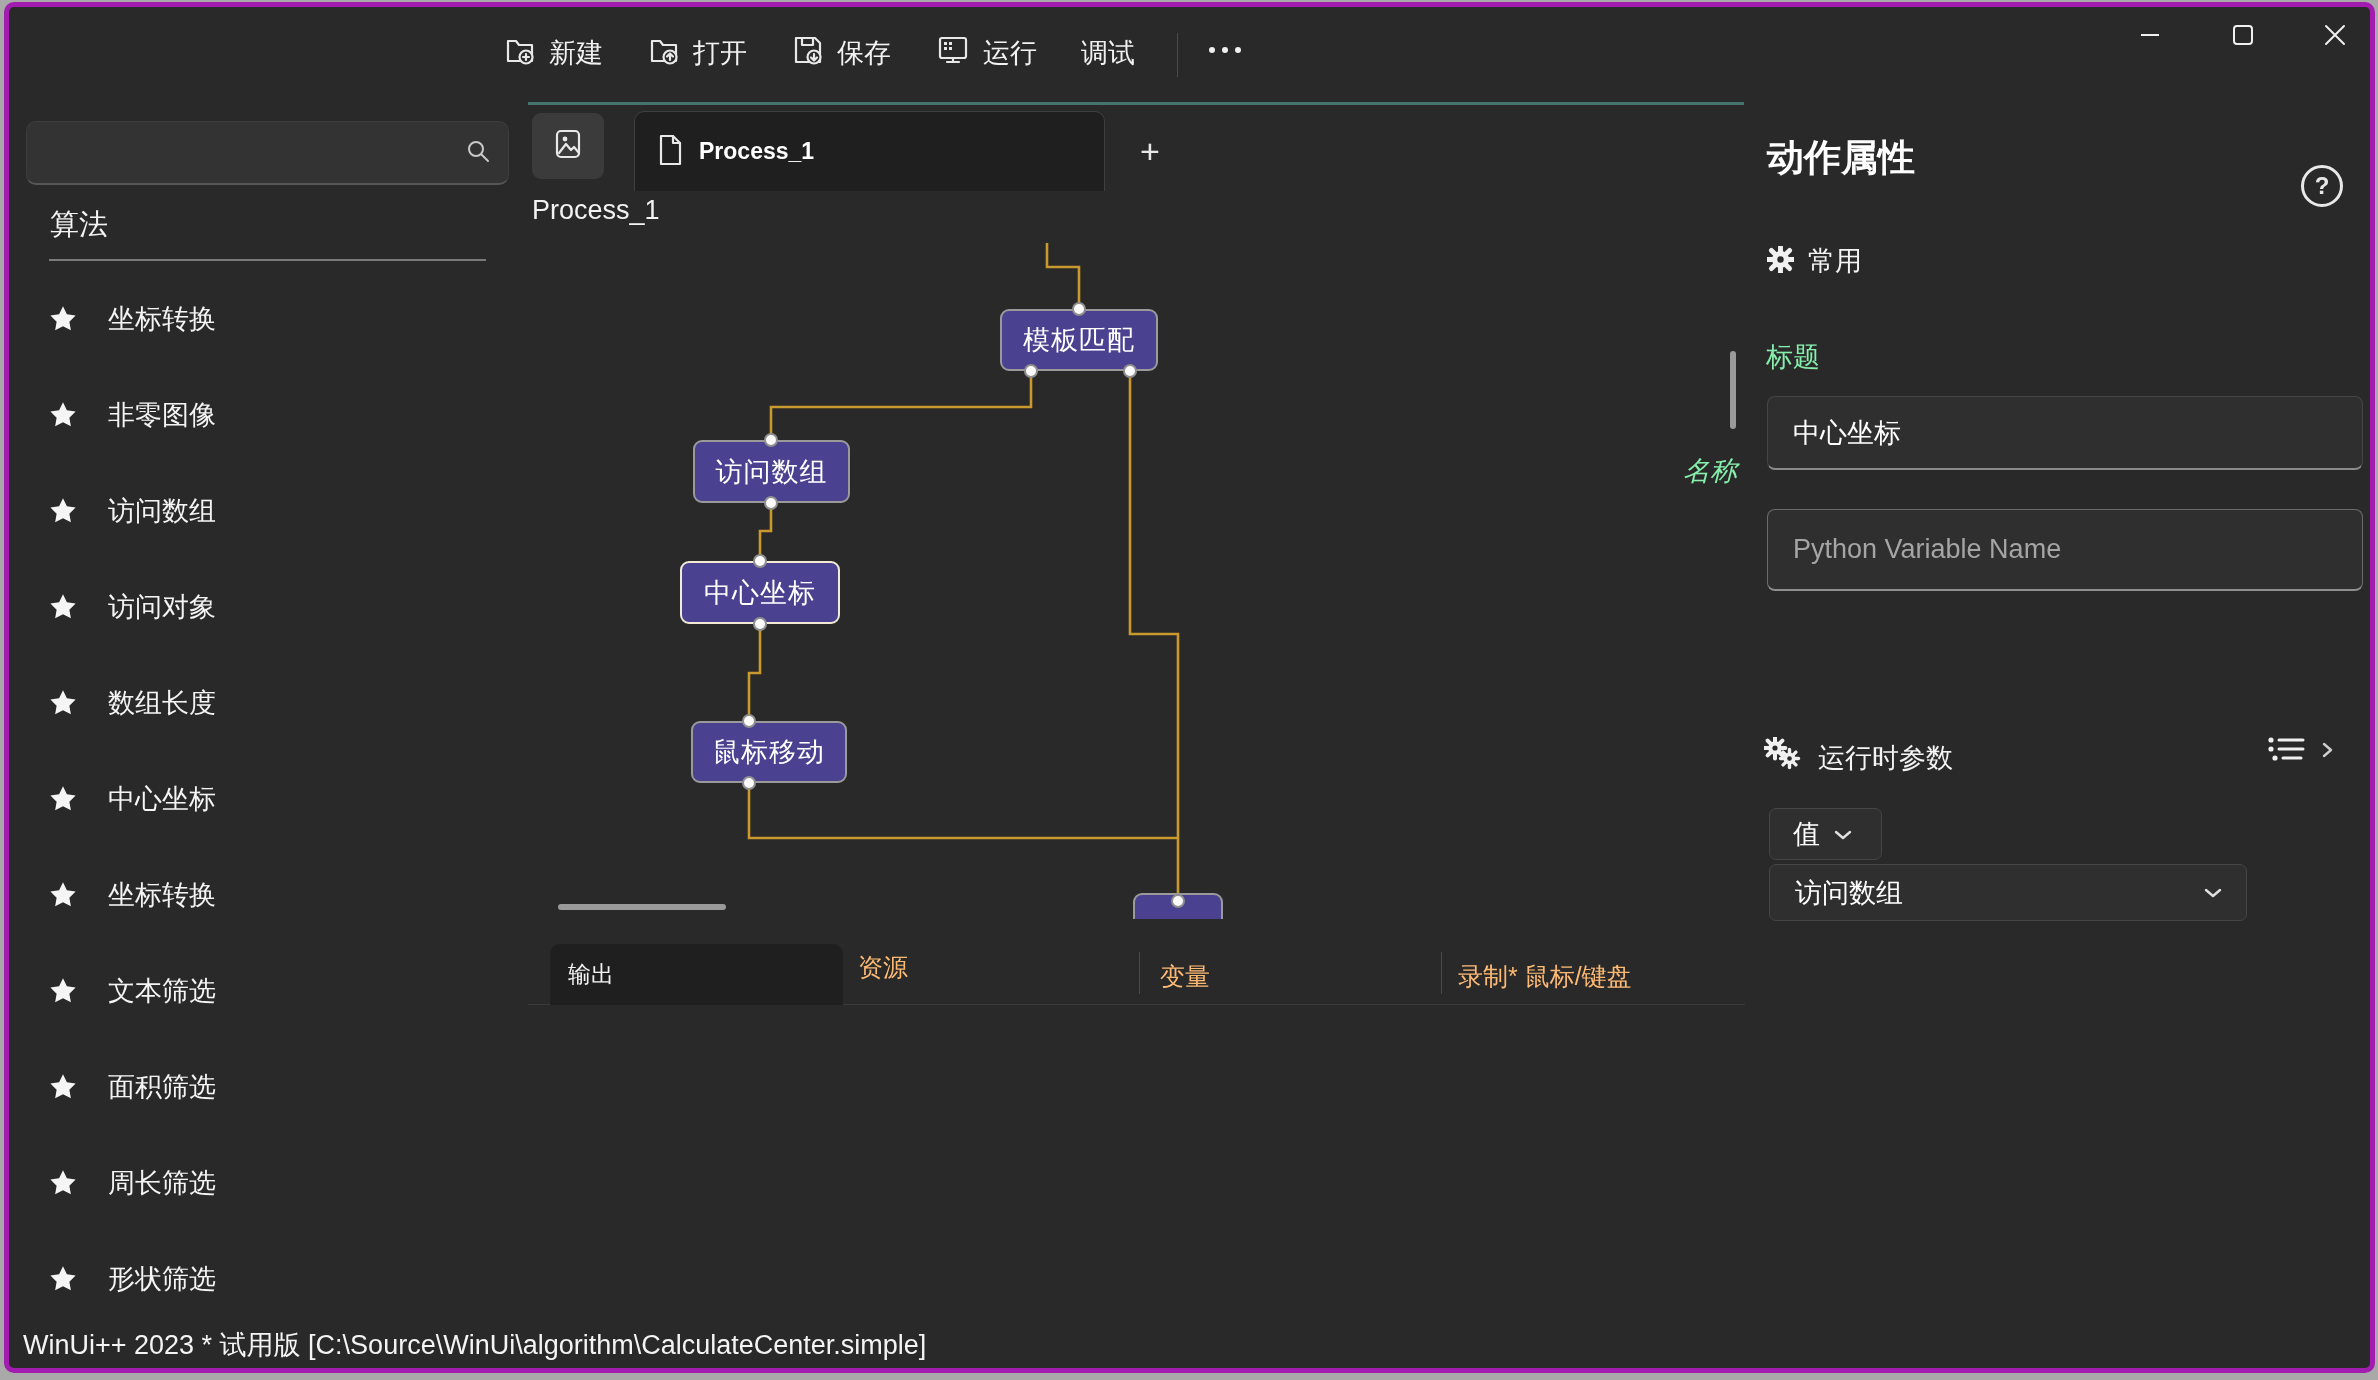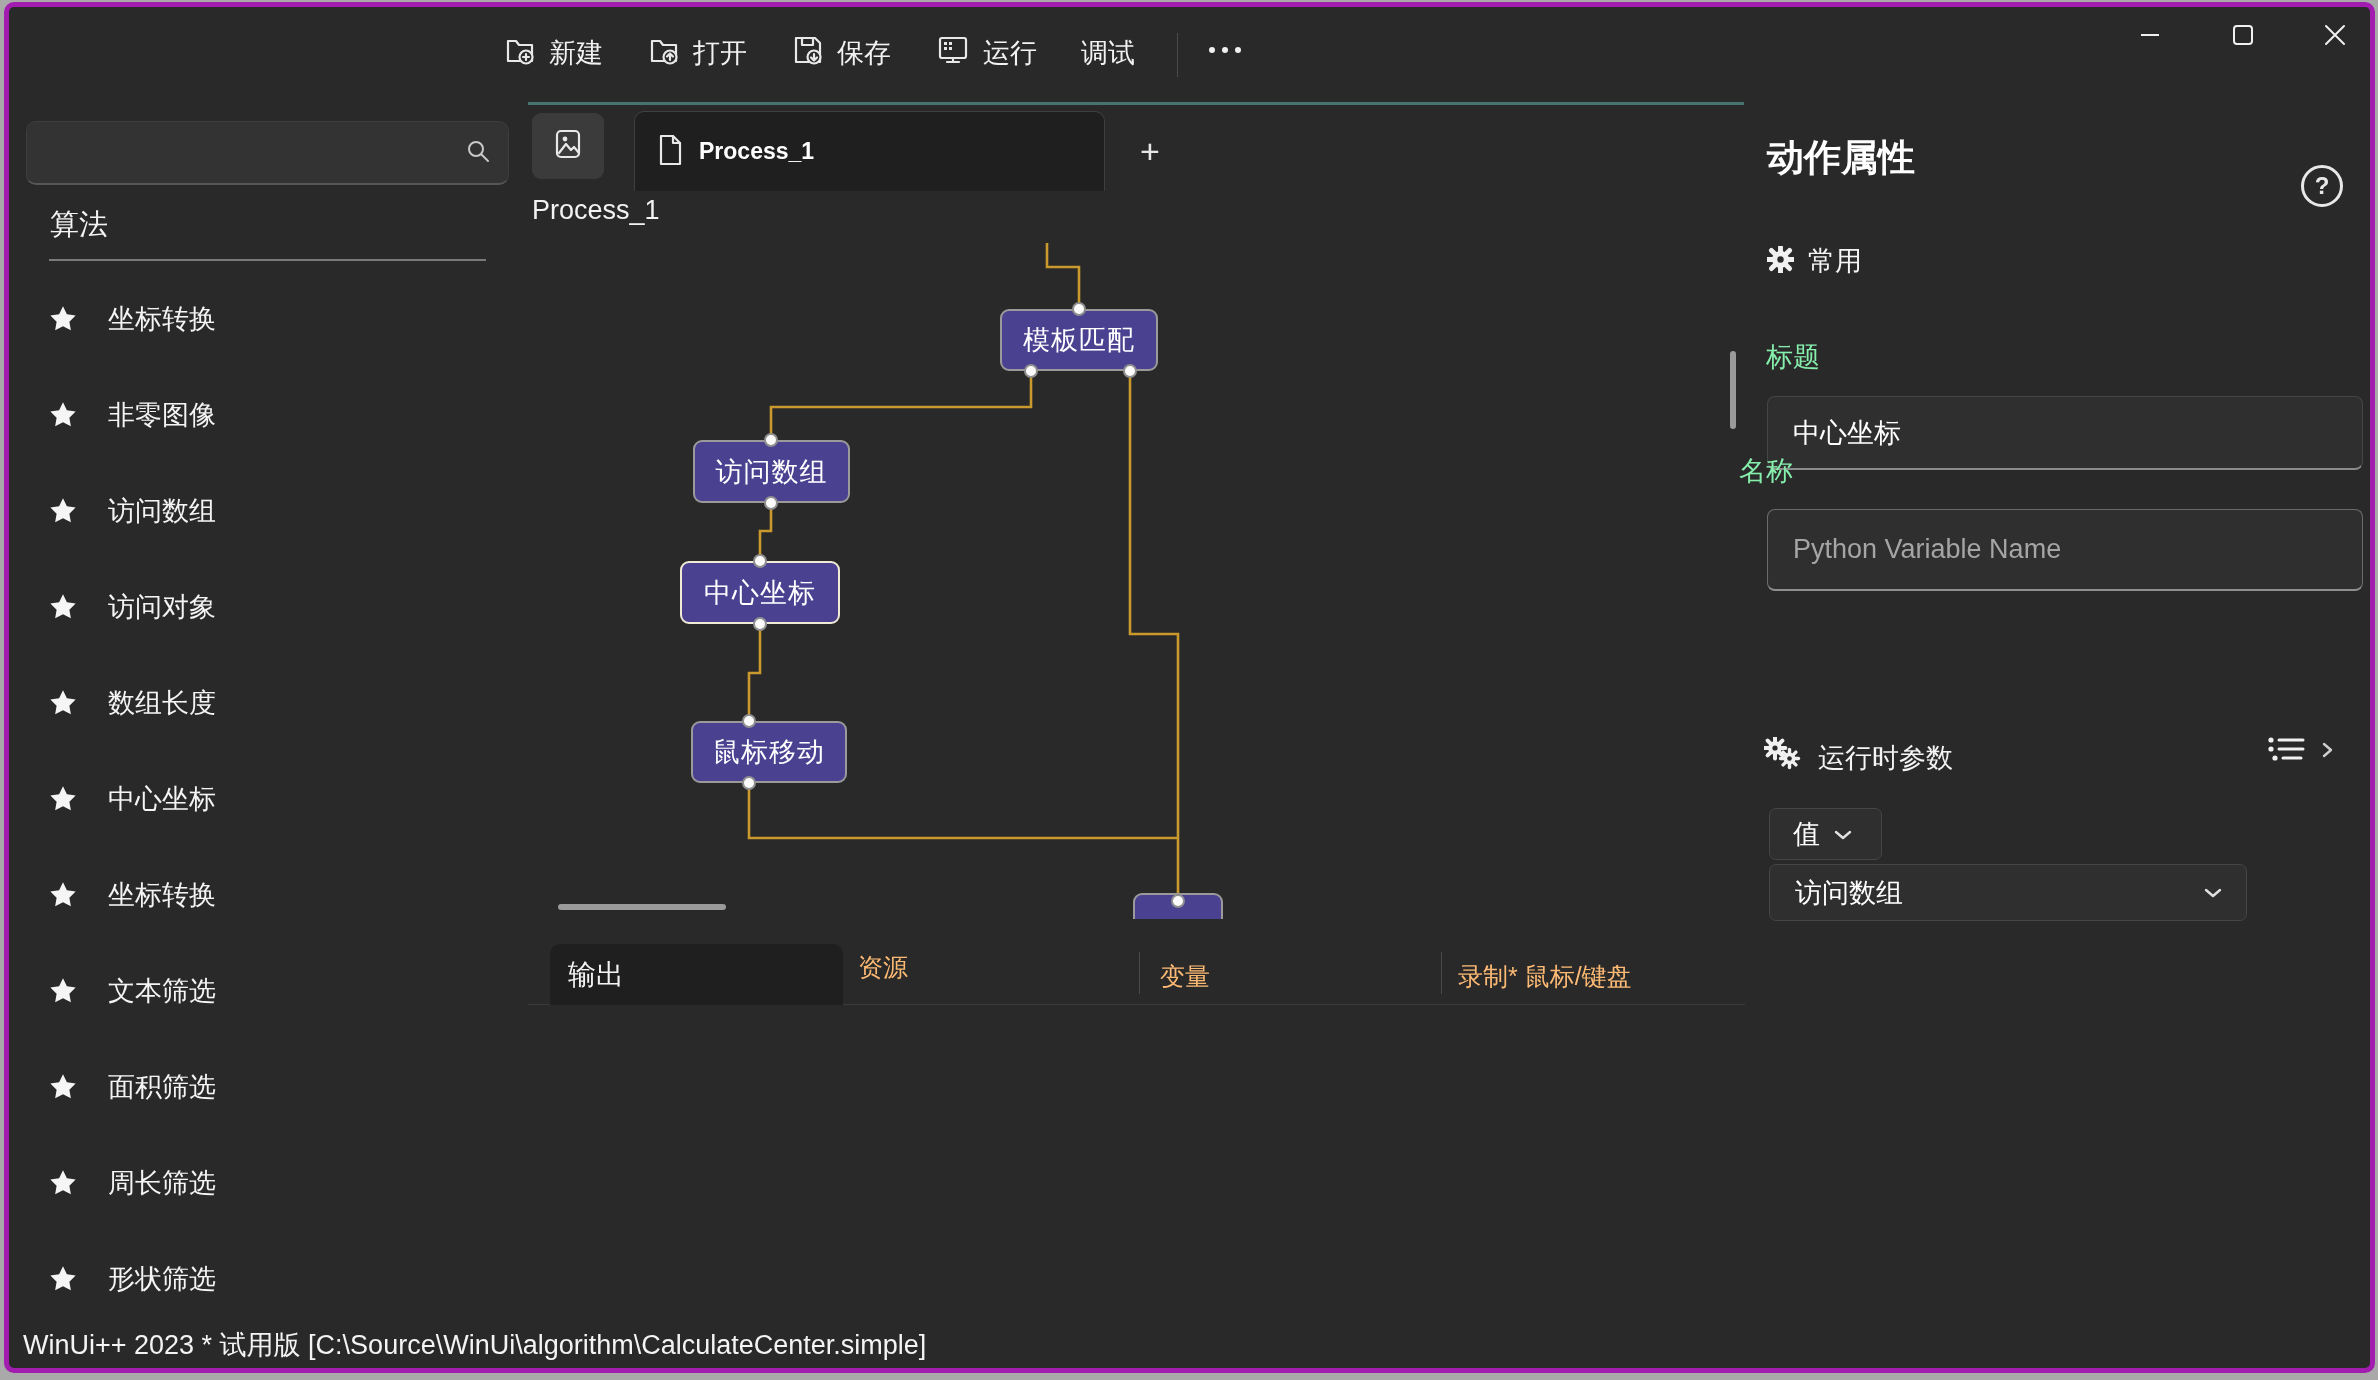--- a/index.html
+++ b/index.html
@@ -51,21 +51,21 @@
     box-sizing:border-box;display:flex;align-items:center;justify-content:center;
     font-size:27px;color:#ffffff;letter-spacing:1px;overflow:hidden;}
   .node.selected{border-color:#f1ebd6;}
   .port{position:absolute;width:14px;height:14px;border-radius:50%;background:#fbfbfb;
     border:2px solid #8f8f8f;box-sizing:border-box;}
   .hthumb{left:30px;top:799px;width:168px;height:6px;border-radius:3px;background:#9a9a9a;}
   .vthumb{left:1202px;top:246px;width:6px;height:78px;border-radius:3px;background:#9a9a9a;}
   
   #bottom-tabs{left:519px;top:933px;width:1217px;height:65px;border-bottom:1px solid #3a3a3a;box-sizing:border-box;}
   #out-tab{left:22px;top:4px;width:293px;height:61px;background:#1f1f1f;border-radius:10px 10px 0 0;
-    display:flex;align-items:center;padding-left:18px;box-sizing:border-box;font-size:28px;color:#f4f4f4;}
+    display:flex;align-items:center;padding-left:18px;box-sizing:border-box;font-size:23px;color:#f4f4f4;}
   .btab{position:absolute;font-size:25px;color:#fdba74;}
   .btab-div{position:absolute;width:1px;height:42px;background:#4a4a4a;top:12px;}
   
   #insp-title{left:1758px;top:126px;font-size:37px;font-weight:600;color:#ffffff;}
   #help-btn{left:2292px;top:158px;width:42px;height:42px;border:3px solid #e8e8e8;border-radius:50%;
     display:flex;align-items:center;justify-content:center;font-size:24px;font-weight:700;color:#e8e8e8;box-sizing:border-box;}
   .sect{display:flex;align-items:center;gap:14px;}
   #sect-common{left:1758px;top:236px;}
   #sect-runtime{left:1755px;top:730px;}
   .sect .s-lbl{font-size:27px;color:#f4f4f4;font-weight:500;}
@@ -329,21 +329,21 @@
           <circle cx="13.5" cy="13.5" r="3.2" fill="#292929"></circle>
         </svg></span>
     <span class="s-lbl">常用</span>
   </div>
 
   <div class="fld-lbl" style="left:1757px;top:332px;">标题</div>
   <div class="txtbox" style="top:389px;height:74px;">
     <span>中心坐标</span>
   </div>
 
-  <div class="fld-lbl" style="left:1730px;top:446px;">名称</div>
+  <div class="fld-lbl" style="left:1674px;top:446px;font-style:italic;">名称</div>
   <div class="txtbox placeholder" style="top:502px;height:82px;">
     <span>Python Variable Name</span>
   </div>
 
   <div id="sect-runtime" class="abs sect">
     <span><svg width="40" height="38" viewBox="0 0 40 38">
           <g transform="translate(0,0)">
             <g stroke="#f0f0f0" stroke-width="4.0" stroke-linecap="round">
               <line x1="17.4" y1="11.0" x2="21.4" y2="11.0"></line>
               <line x1="15.5" y1="15.5" x2="18.4" y2="18.4"></line>

